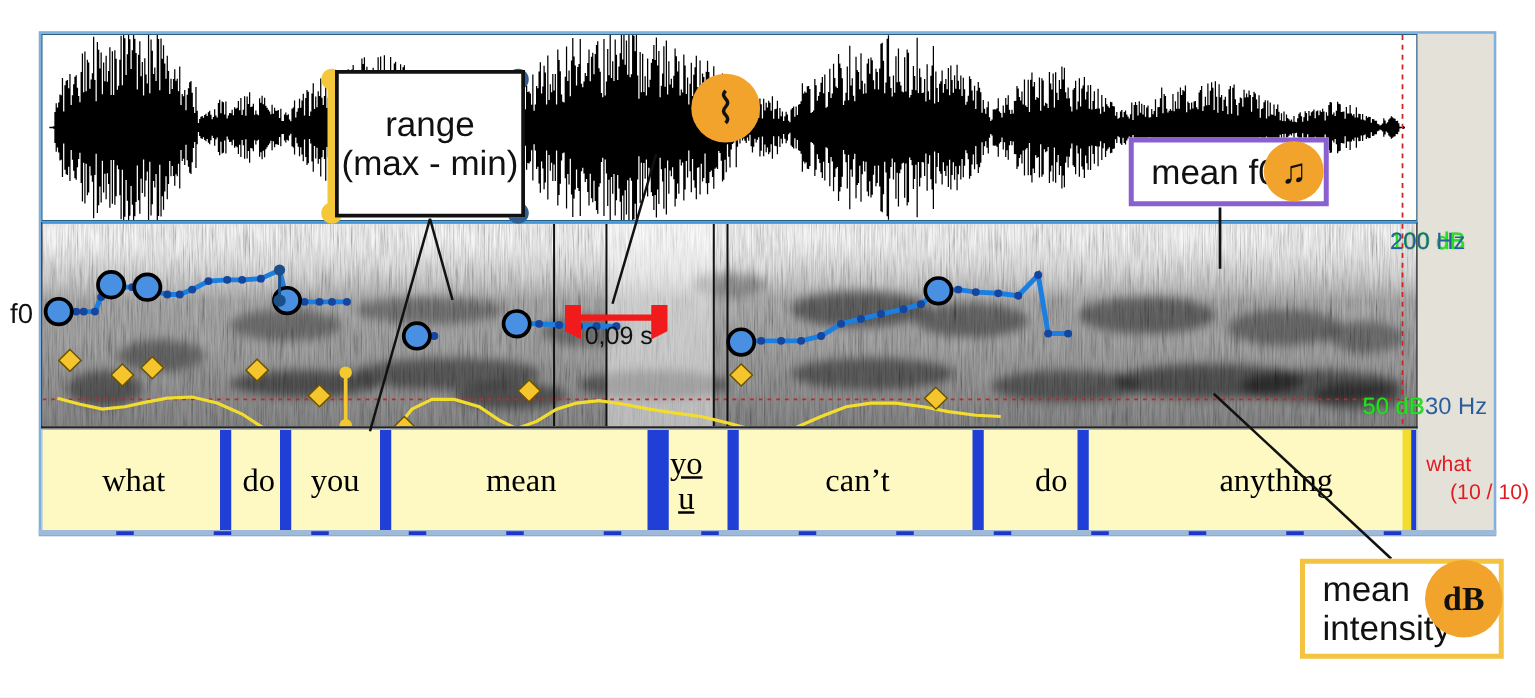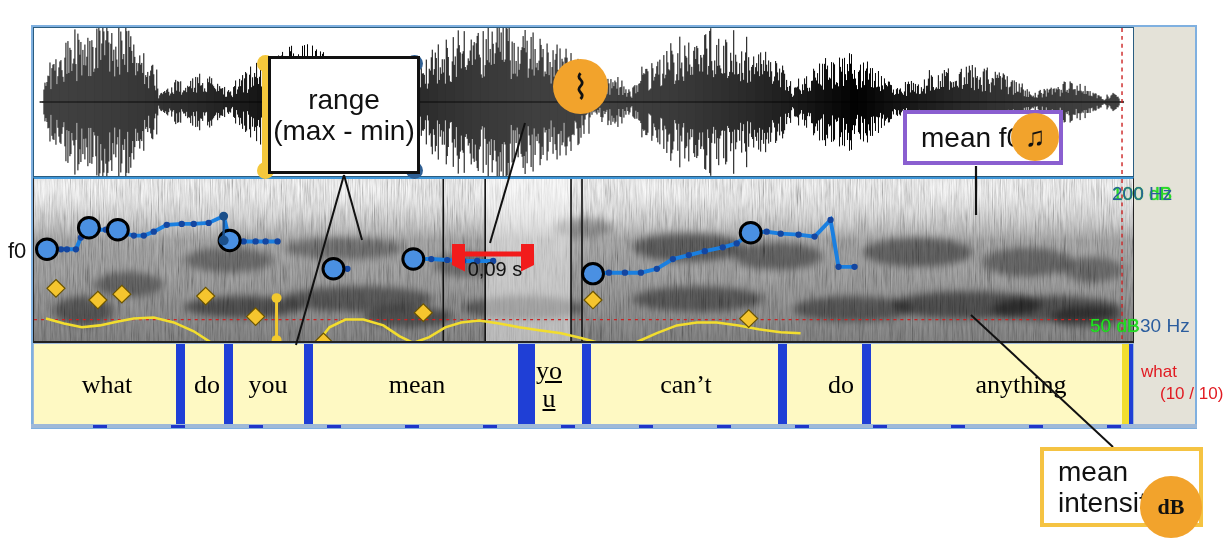--- a/index.html
+++ b/index.html
@@ -74,21 +74,21 @@
              justify-content:flex-start;padding-left:12px;}
   #box-meanf0{left:903px;top:110px;width:160px;height:55px;border:4px solid #8a5fd0;
               justify-content:flex-start;padding-left:14px;}
   #box-meanint{left:1040px;top:447px;width:163px;height:80px;border:4px solid #f5c342;
                justify-content:flex-start;padding-left:14px;}
 
   .badge{position:absolute;border-radius:50%;background:#f2a32c;
          display:flex;align-items:center;justify-content:center;color:#111;}
   #badge-pause{left:553px;top:59px;width:55px;height:55px;font-size:34px;}
   #badge-f0{left:1011px;top:113px;width:48px;height:48px;font-size:28px;}
-  #badge-db{left:1140px;top:476px;width:62px;height:62px;font-size:22px;
+  #badge-db{left:1140px;top:448px;width:62px;height:62px;font-size:27px;
             font-family:"Liberation Serif", serif;font-weight:700;}
 
   
   .vbar{position:absolute;width:7px;border-radius:4px;}
   #vbar-yellow{left:262px;top:60px;height:110px;background:#f5c83c;}
   #vbar-blue{left:411px;top:60px;height:110px;background:#2f5f93;}
   .vdot{position:absolute;width:17px;height:17px;border-radius:50%;}
 
   
   #leaders{position:absolute;left:0;top:0;width:1228px;height:558px;

